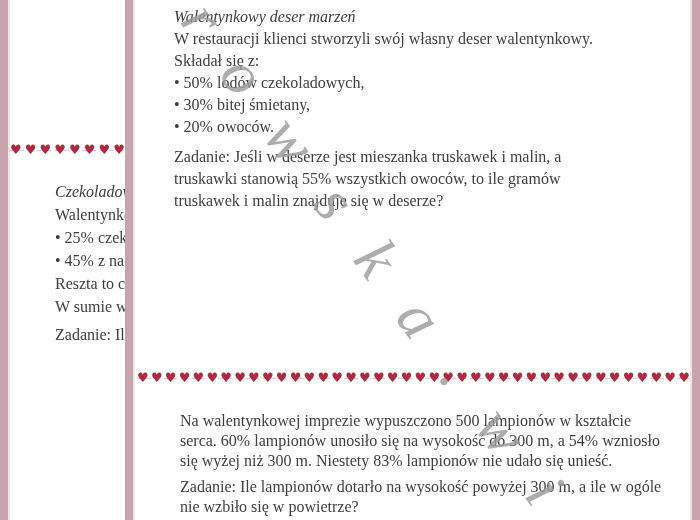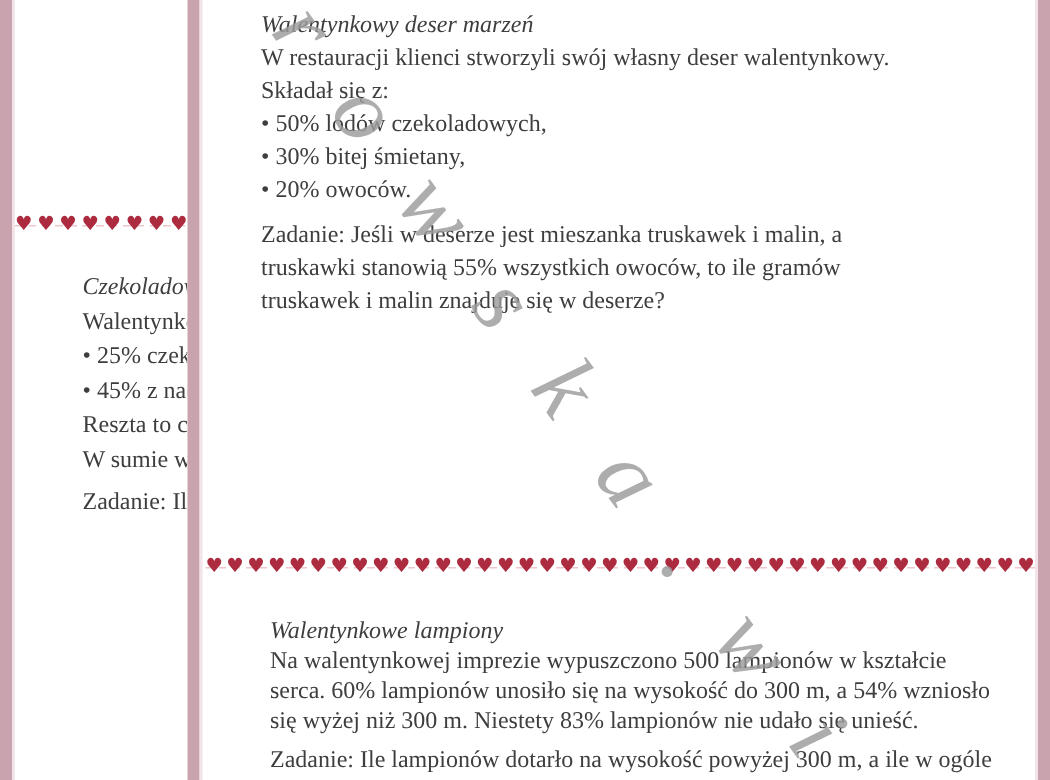--- a/index.html
+++ b/index.html
@@ -141,21 +141,20 @@
       <span class="heart">♥</span>
       <span class="heart">♥</span>
       <span class="heart">♥</span>
       <span class="heart">♥</span>
       <span class="heart">♥</span>
       <span class="heart">♥</span>
       <span class="heart">♥</span>
     </div>
 
   <div class="textblock" id="sec2">
-    <div class="line title">Walentynkowe lampiony</div>
     <div class="line">Na walentynkowej imprezie wypuszczono 500 lampionów w kształcie</div>
     <div class="line">serca. 60% lampionów unosiło się na wysokość do 300 m, a 54% wzniosło</div>
     <div class="line">się wyżej niż 300 m. Niestety 83% lampionów nie udało się unieść.</div>
     <div class="line task"><span class="it">Zadanie</span><span>: Ile lampionów dotarło na wysokość powyżej 300 m, a ile w ogóle</span></div>
     <div class="line">nie wzbiło się w powietrze?</div>
   </div>
 </div>
 
 <div id="watermark">rowska.wi</div>
 

